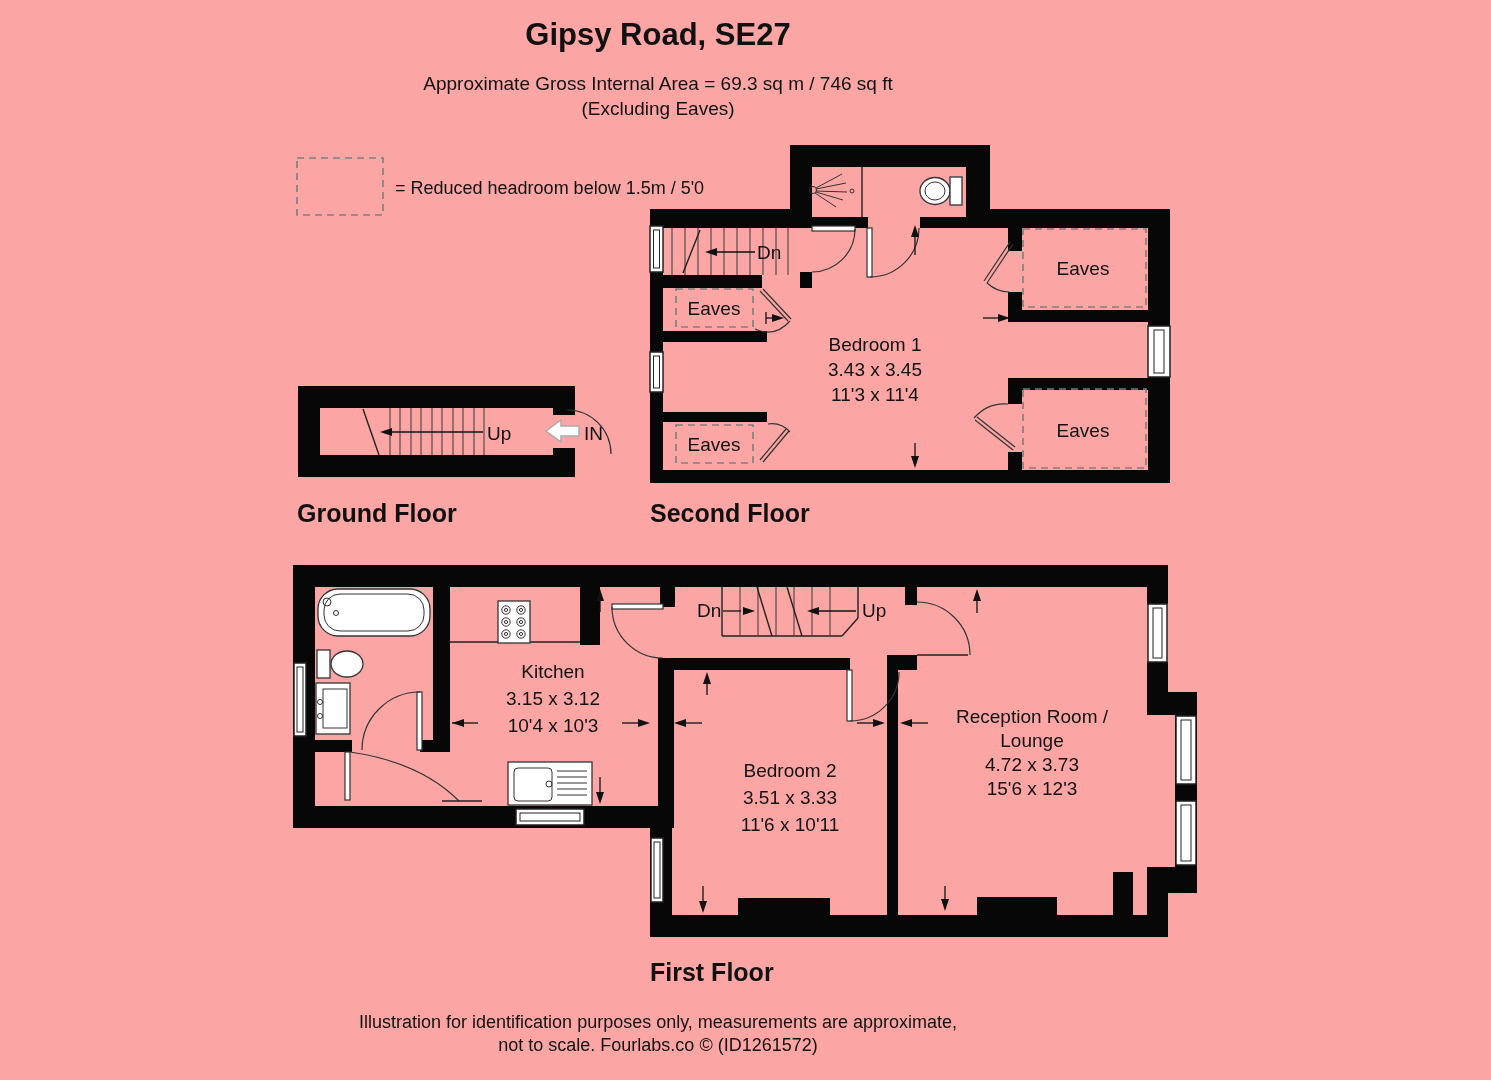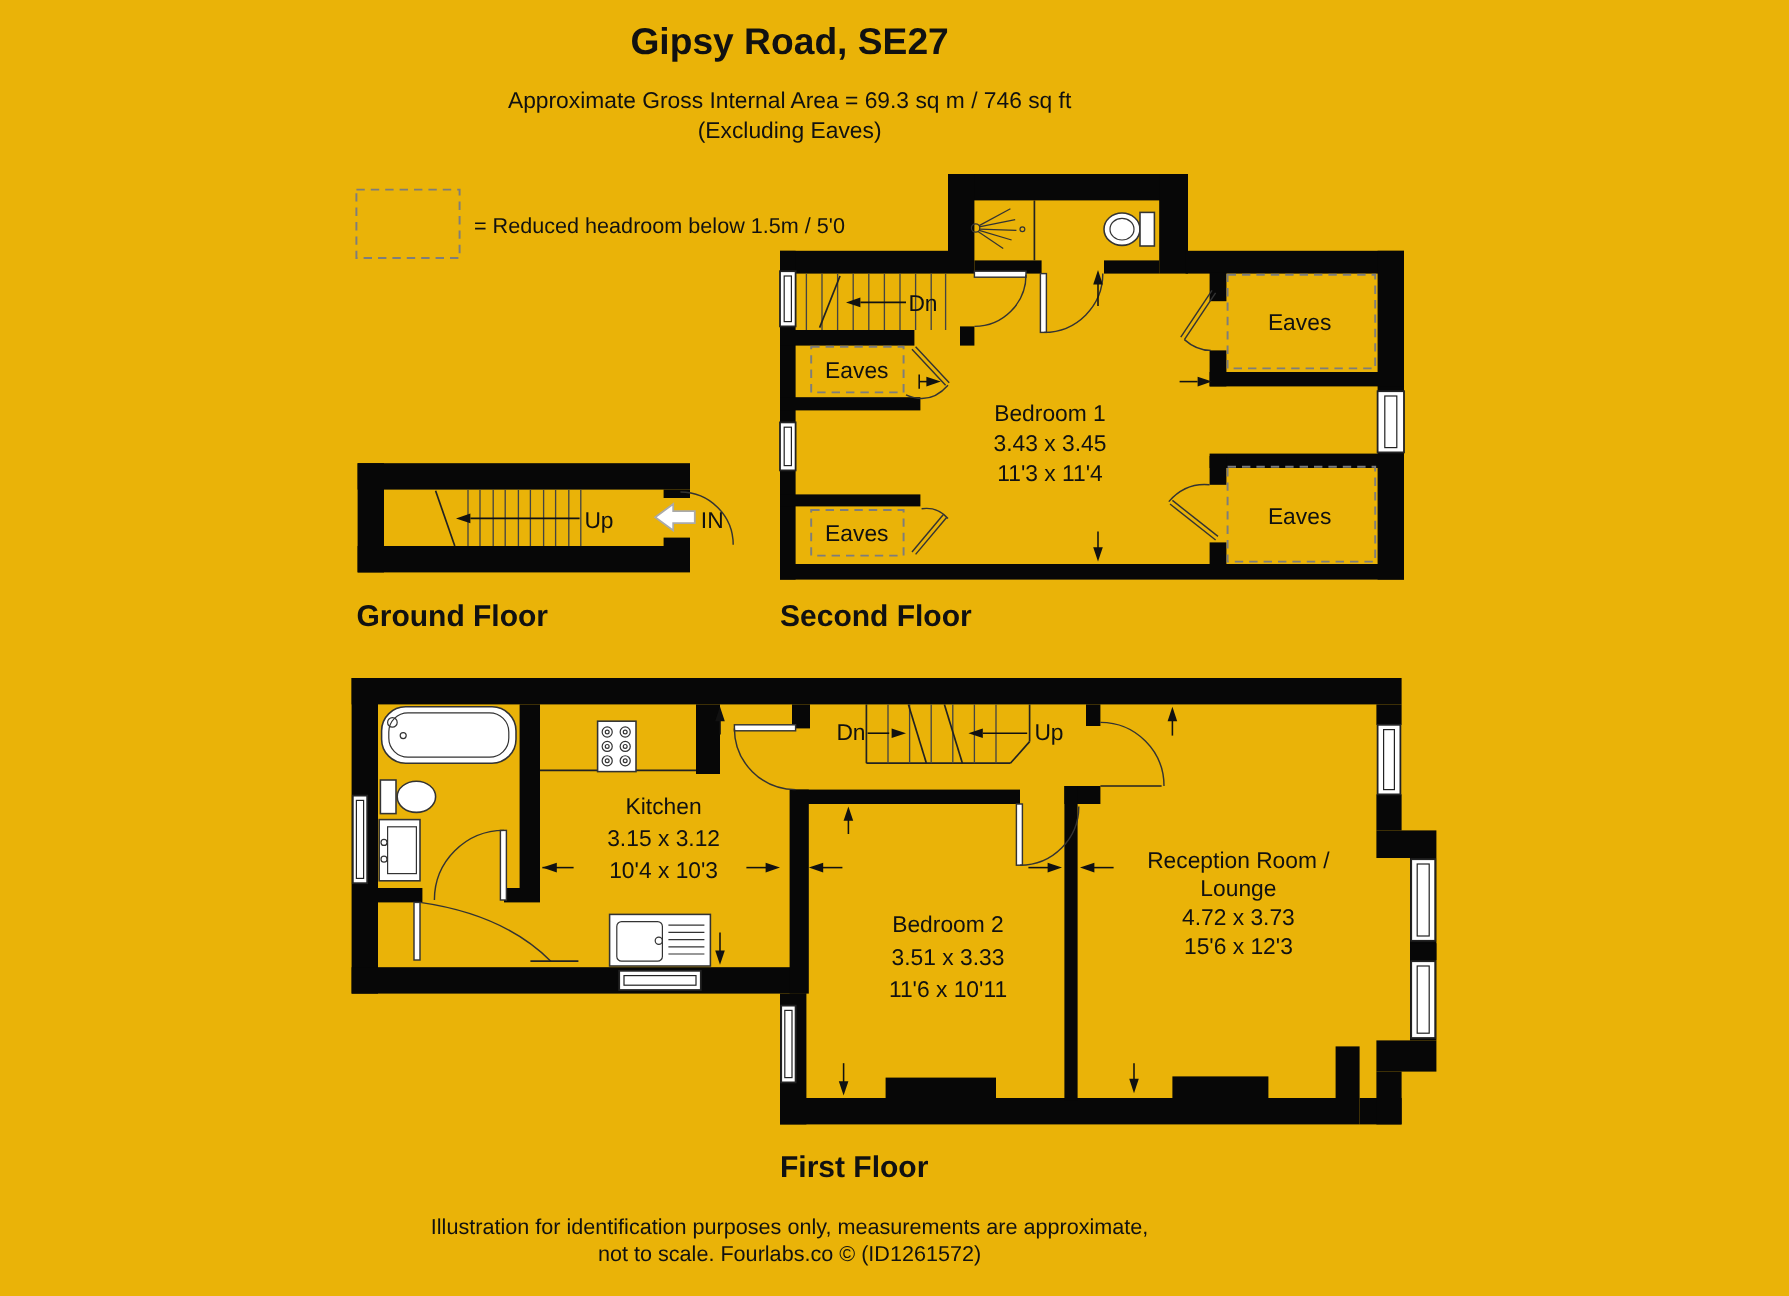--- a/index.html
+++ b/index.html
@@ -1,17 +1,17 @@
 <!DOCTYPE html>
 <html><head>
 <meta charset="utf-8">
 <title>Floor Plan</title>
 <style>
   html,body{margin:0;padding:0;background:#fff;}
-  .page{position:relative;width:1491px;height:1080px;background:#eab308;overflow:hidden;
+  .page{position:relative;width:1491px;height:1080px;background:#fca5a5;overflow:hidden;
         font-family:"Liberation Sans", sans-serif;}
   svg text{fill:#111;}
   .t-title{font-size:31px;font-weight:bold;}
   .t-sub{font-size:19px;}
   .t-floor{font-size:25px;font-weight:bold;}
   .t-room{font-size:19px;}
   .t-small{font-size:18px;}
   .wall{fill:#070707;stroke:none;}
   .thin{stroke:#222;stroke-width:1.4;fill:none;}
   .tread{stroke:#444;stroke-width:1.1;fill:none;}

